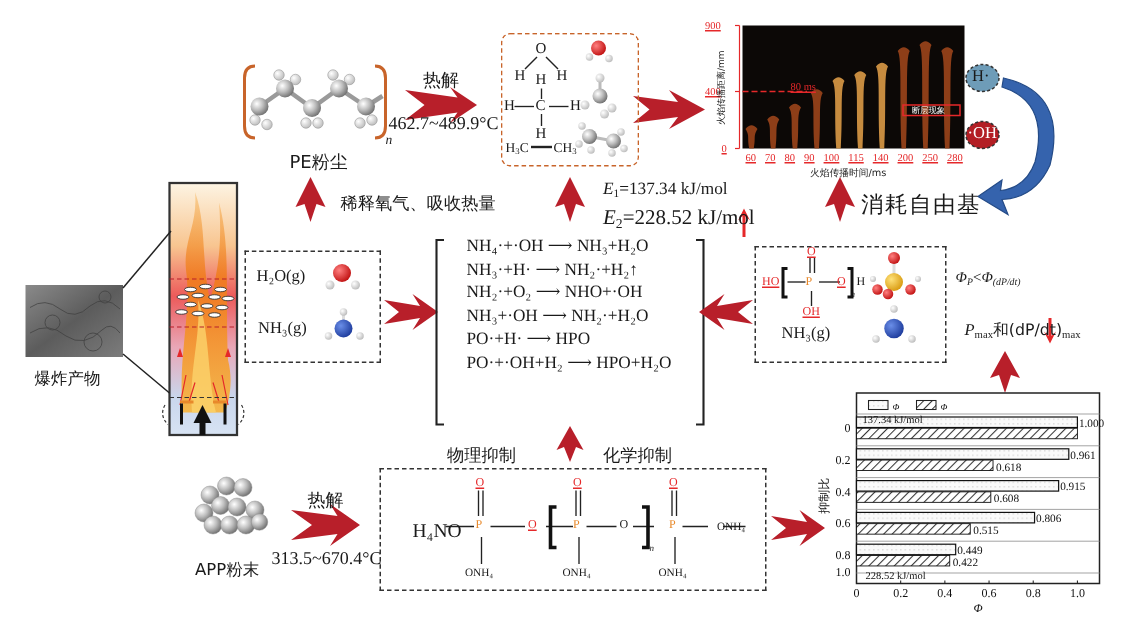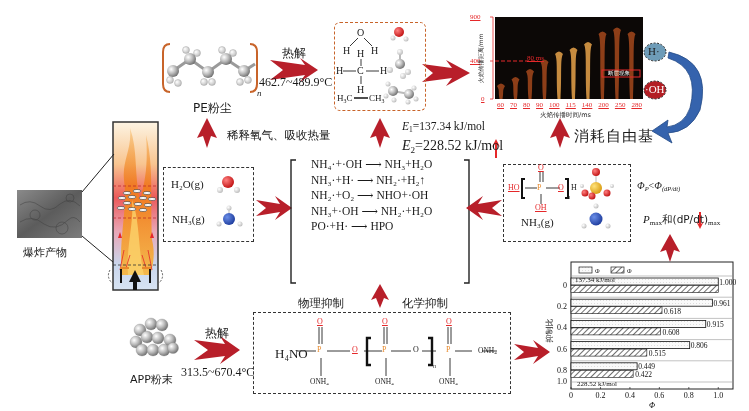--- a/index.html
+++ b/index.html
@@ -406,20 +406,21 @@
 <div class="abs dash" style="left:163px;top:167px;width:89px;height:73px;"></div>
 <div class="abs serif" style="left:171px;top:178px;font-size:11px;">H₂O(g)</div>
 <div class="abs serif" style="left:172px;top:213px;font-size:11px;">NH₃(g)</div>
 
 <div id="reactions" class="abs serif" style="left:311px;top:157px;">
     <div class="rxn-line">NH₄·+·OH ⟶ NH₃+H₂O</div>
     <div class="rxn-line">NH₃·+H· ⟶ NH₂·+H₂↑</div>
     <div class="rxn-line">NH₂·+O₂ ⟶ NHO+·OH</div>
     <div class="rxn-line">NH₃+·OH ⟶ NH₂·+H₂O</div>
     <div class="rxn-line">PO·+H· ⟶ HPO</div>
+    <div class="rxn-line">PO·+·OH+H₂ ⟶ HPO+H₂O</div>
   </div>
 
 <div class="abs dash" style="left:503px;top:164px;width:126px;height:76px;"></div>
 <div class="abs serif red" style="left:508px;top:183px;font-size:8px;">HO</div>
 <div class="abs serif orange" style="left:537px;top:183px;font-size:8px;">P</div>
 <div class="abs serif red" style="left:538px;top:163px;font-size:8px;">O</div>
 <div class="abs serif red" style="left:558px;top:183px;font-size:8px;">O</div>
 <div class="abs serif red" style="left:535px;top:203px;font-size:8px;">OH</div>
 <div class="abs serif" style="left:571px;top:183px;font-size:8px;">H</div>
 <div class="abs serif" style="left:567px;top:194px;font-size:6px;font-style:italic;">n</div>

